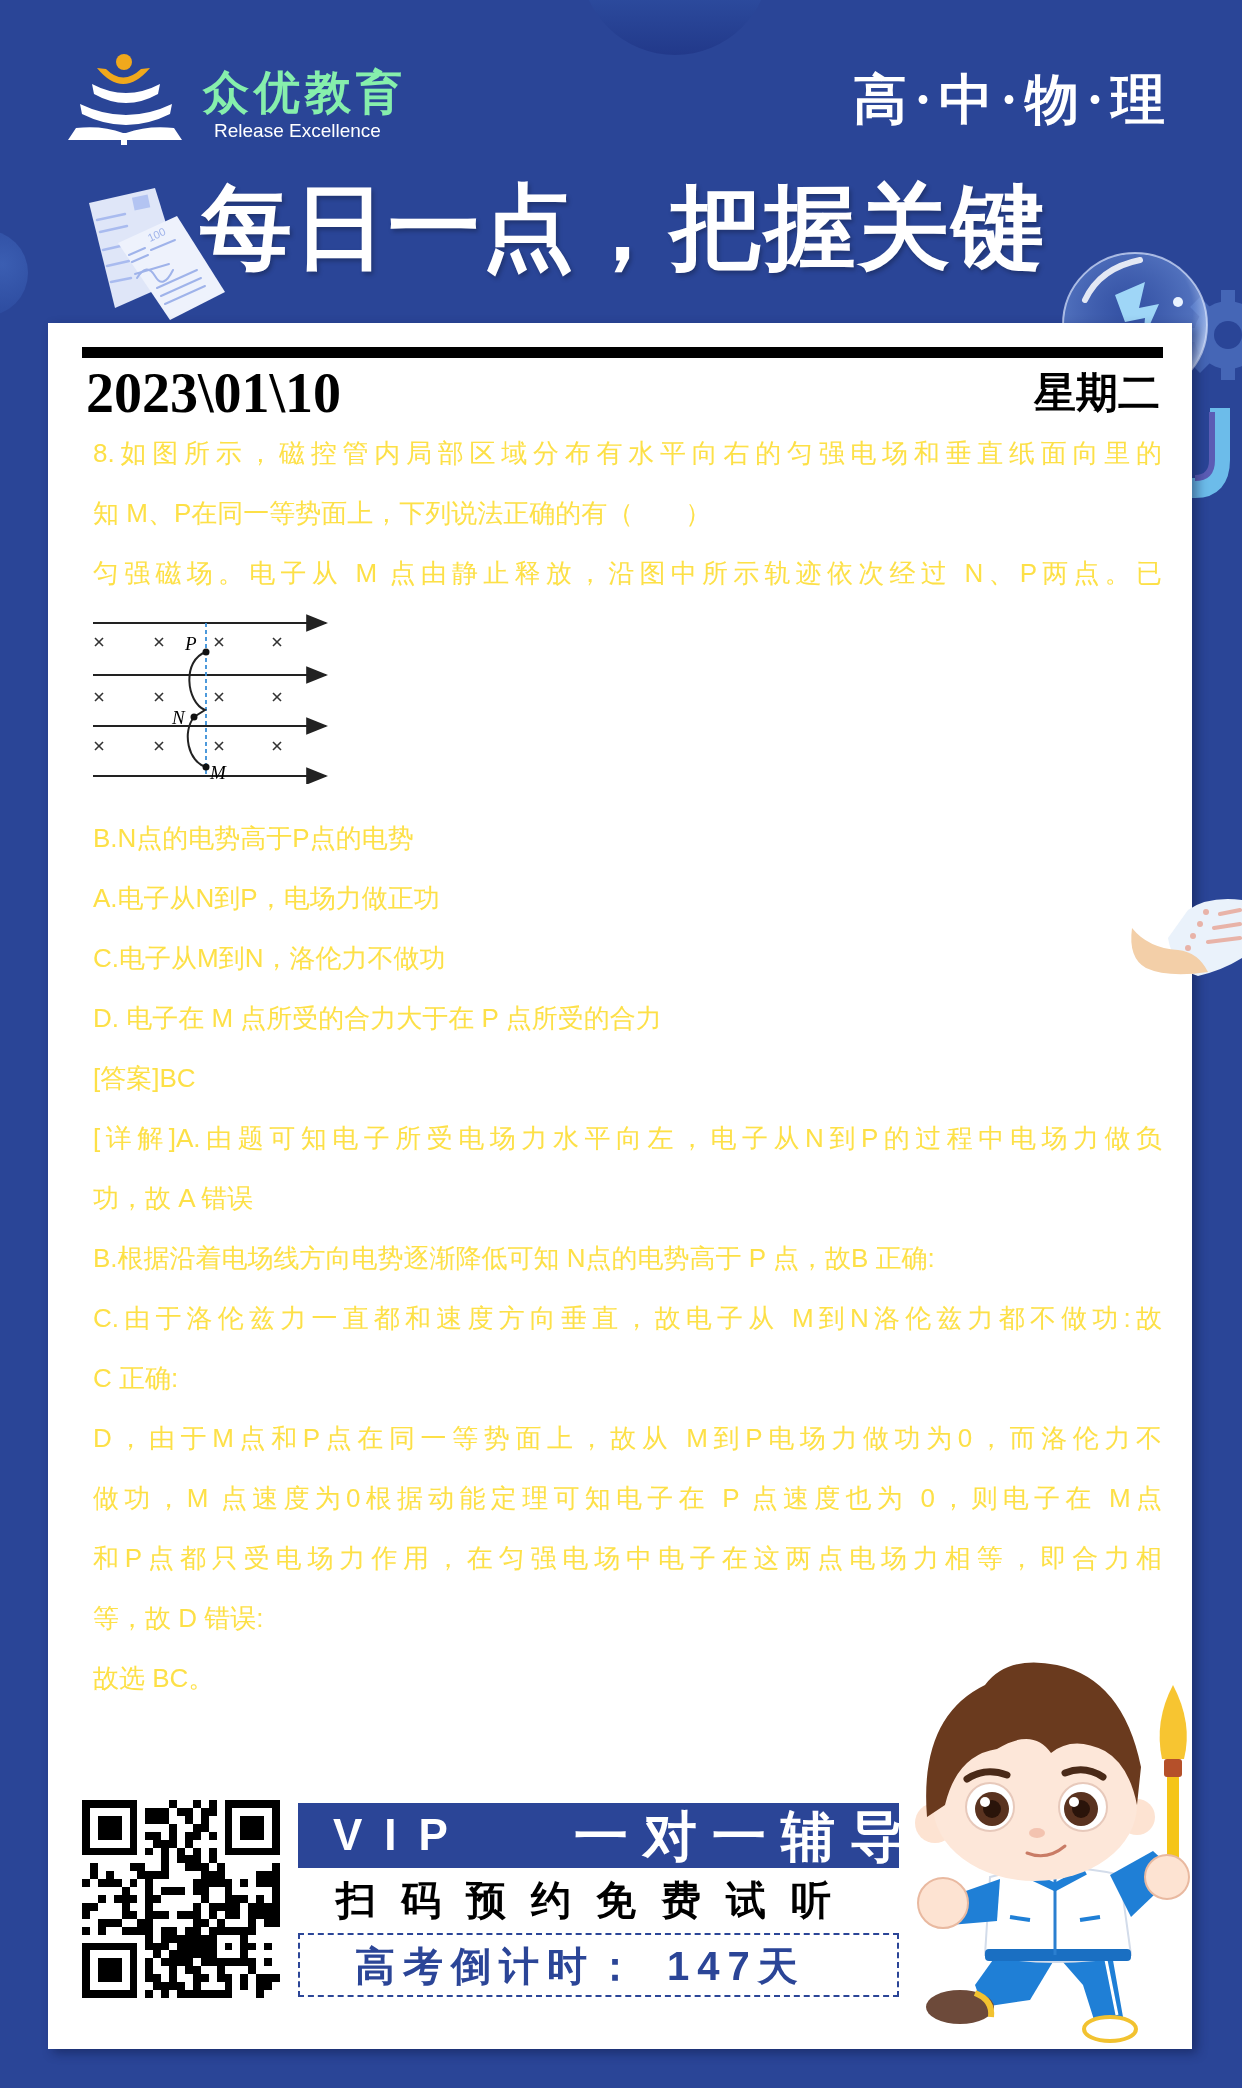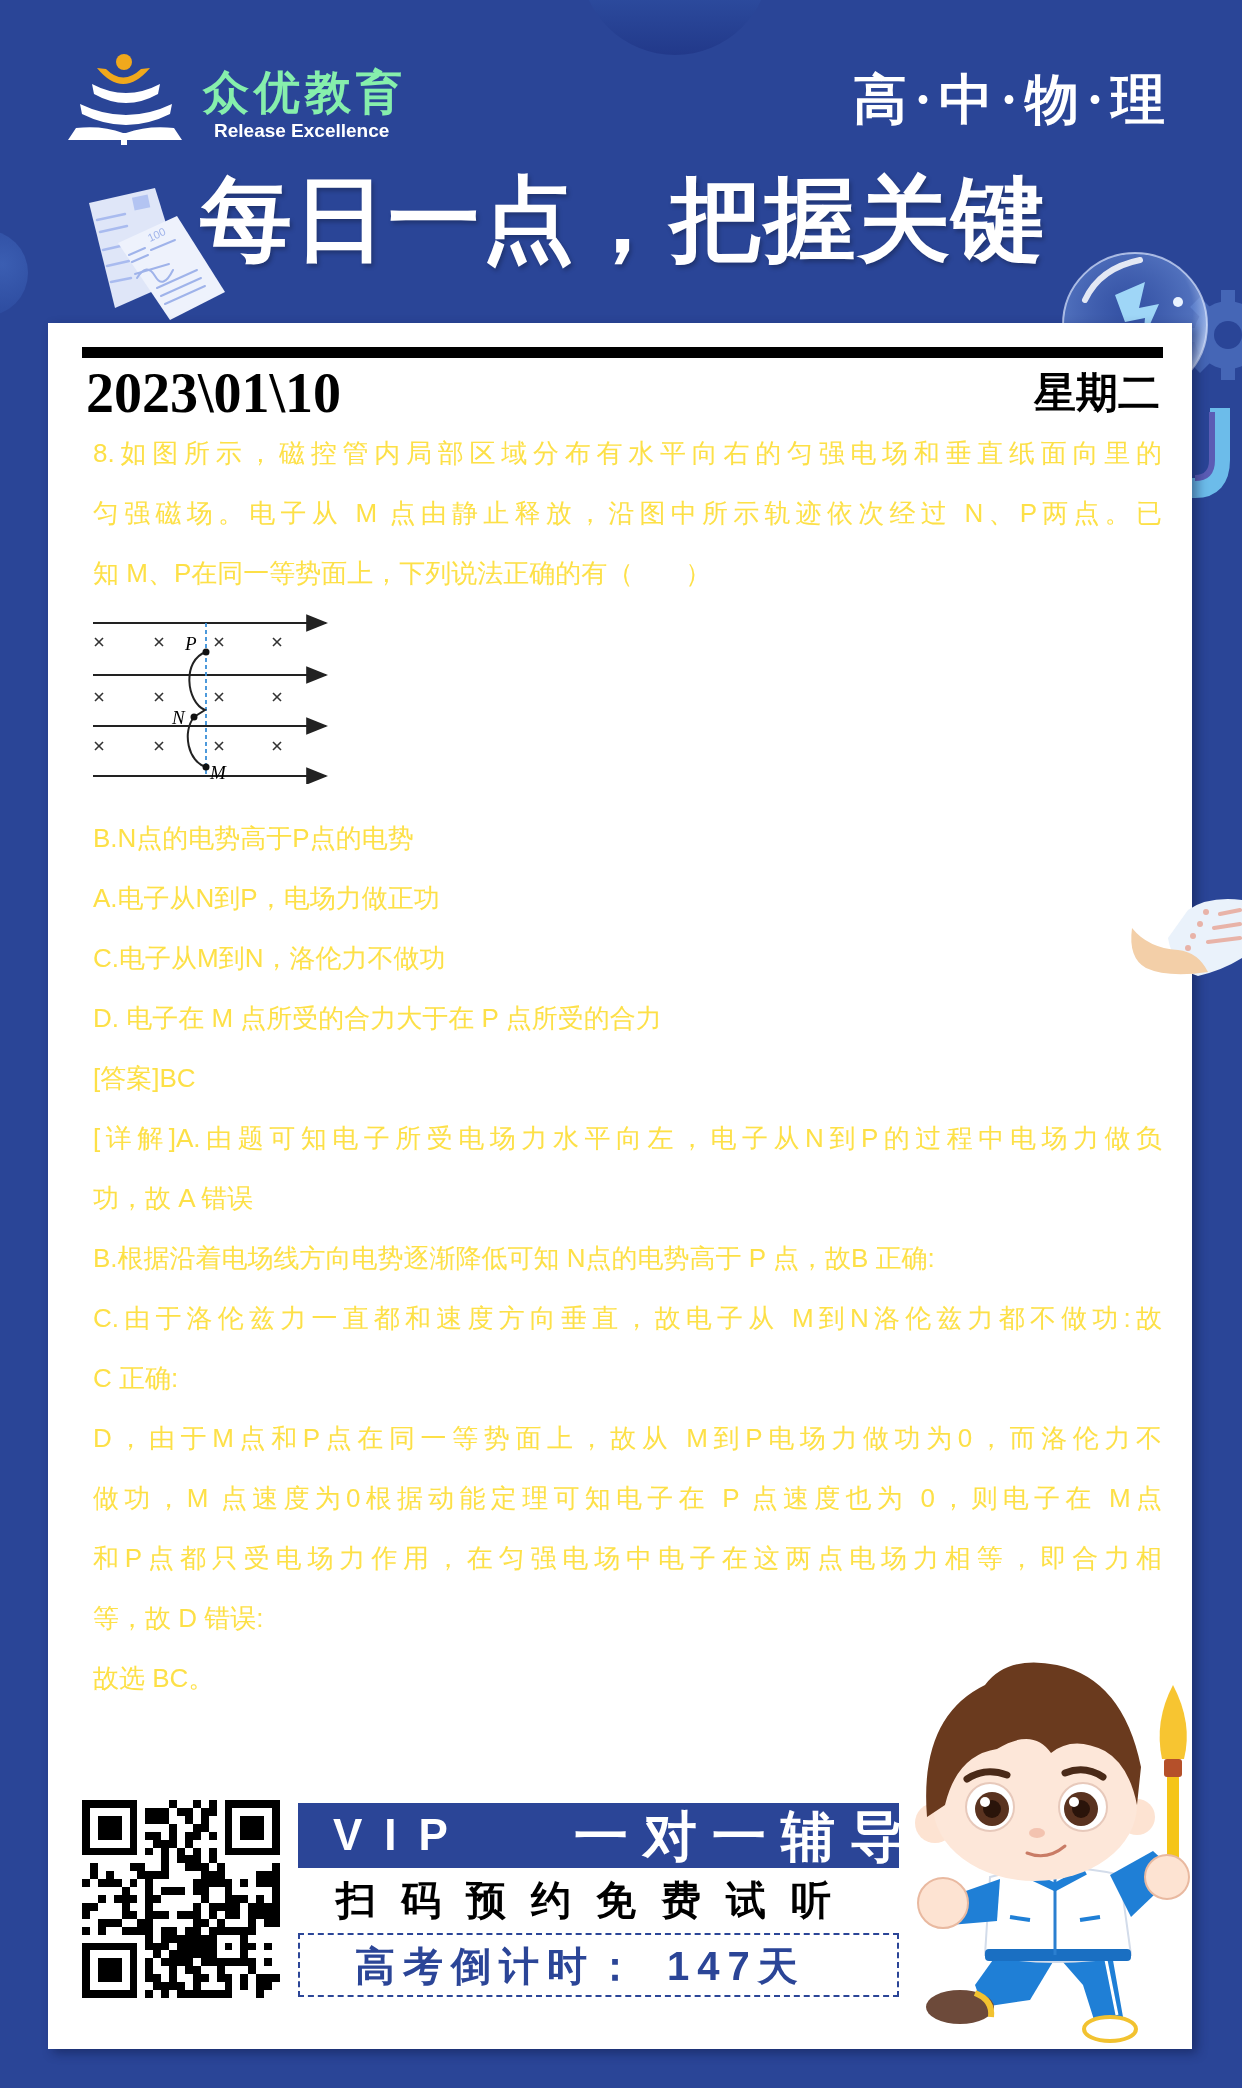--- a/index.html
+++ b/index.html
@@ -9,25 +9,25 @@
     font-family:"Liberation Sans", "DejaVu Sans", sans-serif;
   }
   .abs { position:absolute; }
   
   .sphere-top { left:580px; top:-135px; width:190px; height:190px; border-radius:50%;
     background:linear-gradient(180deg,#3a5db0 0%,#2f50a3 60%,#22398a 100%); }
   .sphere-left { left:-58px; top:230px; width:86px; height:86px; border-radius:50%;
     background:radial-gradient(circle at 70% 40%,#3b5eb2 0%,#2c4a9e 70%,#263f90 100%); }
   
   .brand-name { left:203px; top:66px; font-size:46px; line-height:52px; font-weight:bold; color:#86efac; letter-spacing:5px; white-space:nowrap; }
-  .brand-tag { left:214px; top:120px; font-size:19px; line-height:22px; font-weight:bold; color:#fff; white-space:nowrap; }
+  .brand-tag { left:214px; top:120px; font-size:19px; line-height:22px; font-weight:normal; color:#fff; white-space:nowrap; }
   .subject { left:853px; top:68px; font-size:54px; line-height:64px; font-weight:bold; color:#fff;
     font-family:"Liberation Serif","DejaVu Serif",serif; letter-spacing:7px; white-space:nowrap; }
   .headline { left:200px; top:178px; font-size:92px; line-height:98px; font-weight:900; color:#fff;
-    letter-spacing:2px; white-space:nowrap; text-shadow:2px 3px 4px rgba(0,0,0,0.25);font-family:Liberation Mono, monospace; }
+    letter-spacing:2px; white-space:nowrap; text-shadow:2px 3px 4px rgba(0,0,0,0.25); }
   
   .panel { left:48px; top:323px; width:1144px; height:1726px; background:#fff;
     box-shadow:5px 4px 10px rgba(10,20,60,0.45); z-index:2; }
   .rule { left:82px; top:347px; width:1081px; height:11px; background:#000; z-index:3; }
   .date { left:86px; top:365px; font-family:"Liberation Serif","DejaVu Serif",serif; font-weight:bold;
     font-size:56px; line-height:56px; color:#000; white-space:nowrap; z-index:3; }
   .weekday { right:82px; top:369px; font-family:"Liberation Serif","DejaVu Serif",serif; font-weight:bold;
     font-size:42px; line-height:48px; color:#000; white-space:nowrap; z-index:3; }
   .txt { left:93px; width:1069px; z-index:3; color:#fde047; font-size:26px; }
   .ln { height:60px; line-height:60px; white-space:nowrap; }
@@ -123,22 +123,22 @@
 <div class="abs subject">高·中·物·理</div>
 <div class="abs headline">每日一点，把握关键</div>
 
 <div class="abs panel"></div>
 <div class="abs rule"></div>
 <div class="abs date">2023\01\10</div>
 <div class="abs weekday">星期二</div>
 
 <div class="abs txt" style="top:423px">
   <div class="ln jl">8.如图所示，磁控管内局部区域分布有水平向右的匀强电场和垂直纸面向里的</div>
+  <div class="ln">知 M、P在同一等势面上，下列说法正确的有（　　）</div>
   <div class="ln jl">匀强磁场。电子从 M 点由静止释放，沿图中所示轨迹依次经过 N、P两点。已</div>
-  <div class="ln">知 M、P在同一等势面上，下列说法正确的有（　　）</div>
 </div>
 
 <svg class="abs figure" width="250" height="172" viewBox="0 0 250 172">
   <defs>
     <marker id="arr" markerWidth="10" markerHeight="8" refX="9" refY="4" orient="auto">
       <path d="M0,0 L10,4 L0,8 Z" fill="#222"></path>
     </marker>
   </defs>
   <g stroke="#222" stroke-width="2.2">
     <line x1="7" y1="11" x2="240" y2="11" marker-end="url(#arr)"></line>

